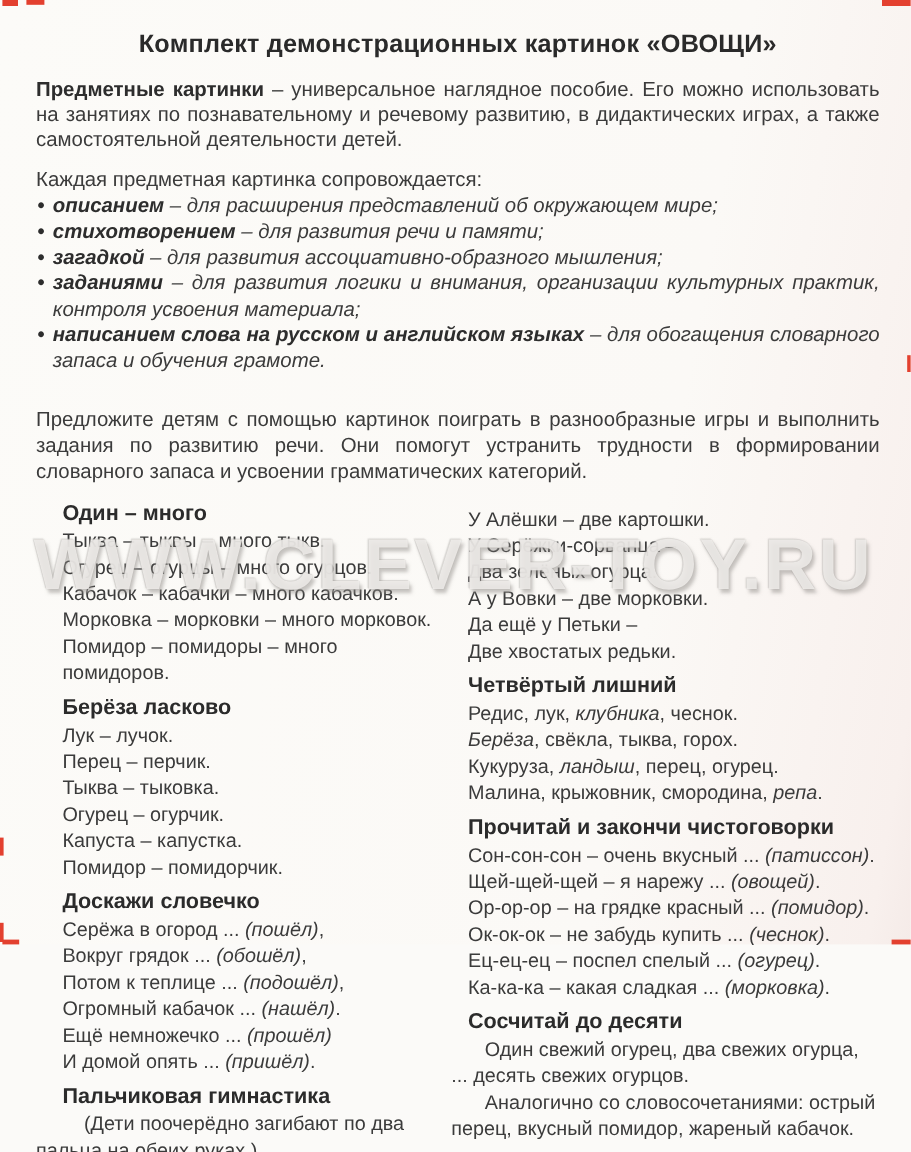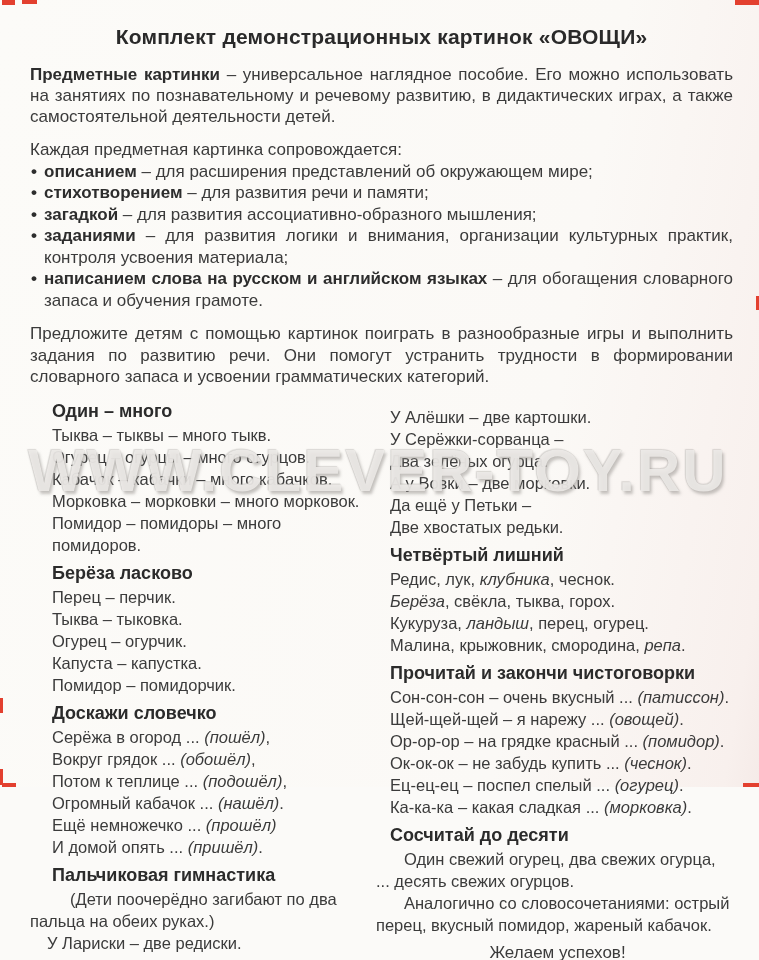--- a/index.html
+++ b/index.html
@@ -16,28 +16,28 @@
   .content { padding: 24px 26px 0 30px; }
 
   .title {
     margin: 0; text-align: center;
     font-size: 21px; line-height: 26px; font-weight: 700; color: #2a2a2a;
     letter-spacing: 0.2px;
   }
 
   .p-intro { margin: 14px 0 0; font-size: 17px; line-height: 21px; text-align: justify; }
   .list-intro { margin: 12px 0 0; font-size: 17px; line-height: 21.5px; }
-  .features { margin: 0; padding: 0; list-style: none; }
+  .features { margin: 0; padding: 0; list-style: none; font-style: italic; }
   .features li {
     position: relative; padding-left: 14px;
     font-size: 17px; line-height: 21.5px; text-align: justify;
   }
   .features li::before { content: "•"; position: absolute; left: 1px; top: 0; font-weight: 700; color:#2d2d2d; }
   .term { font-weight: 700; color: #2d2d2d; }
-  .p2 { margin: 12px 0 0; font-size: 17px; line-height: 21.5px; text-align: justify; }
+  .p2 { margin: 28px 0 0; font-size: 17px; line-height: 21.5px; text-align: justify; }
 
   .columns { display: flex; margin-top: 10px; padding-left: 22px; gap: 18px; }
   .col-left { flex: 0 0 320px; width: 320px; }
   .col-right { flex: 1 1 auto; min-width: 0; }
 
   .sec { margin: 6px 0 2px; font-size: 18px; line-height: 22px; font-weight: 700; color: #2b2b2b; }
   .sec.first { margin-top: 2px; }
   .ln { margin: 0; font-size: 16.5px; line-height: 22px; }
   .poem { margin-top: 8px; }
   .ln i { font-style: italic; }
@@ -104,20 +104,21 @@
       <div class="col col-left">
 
         <h2 class="sec first">Один – много</h2>
         <p class="ln">Тыква – тыквы – много тыкв.</p>
         <p class="ln">Огурец – огурцы – много огурцов.</p>
         <p class="ln">Кабачок – кабачки – много кабачков.</p>
         <p class="ln">Морковка – морковки – много морковок.</p>
         <p class="ln">Помидор – помидоры – много помидоров.</p>
 
         <h2 class="sec">Берёза ласково</h2>
+        <p class="ln">Лук – лучок.</p>
         <p class="ln">Перец – перчик.</p>
         <p class="ln">Тыква – тыковка.</p>
         <p class="ln">Огурец – огурчик.</p>
         <p class="ln">Капуста – капустка.</p>
         <p class="ln">Помидор – помидорчик.</p>
 
         <h2 class="sec">Доскажи словечко</h2>
         <p class="ln"><span>Серёжа в огород ... </span><i>(пошёл)</i><span>,</span></p>
         <p class="ln"><span>Вокруг грядок ... </span><i>(обошёл)</i><span>,</span></p>
         <p class="ln"><span>Потом к теплице ... </span><i>(подошёл)</i><span>,</span></p>

